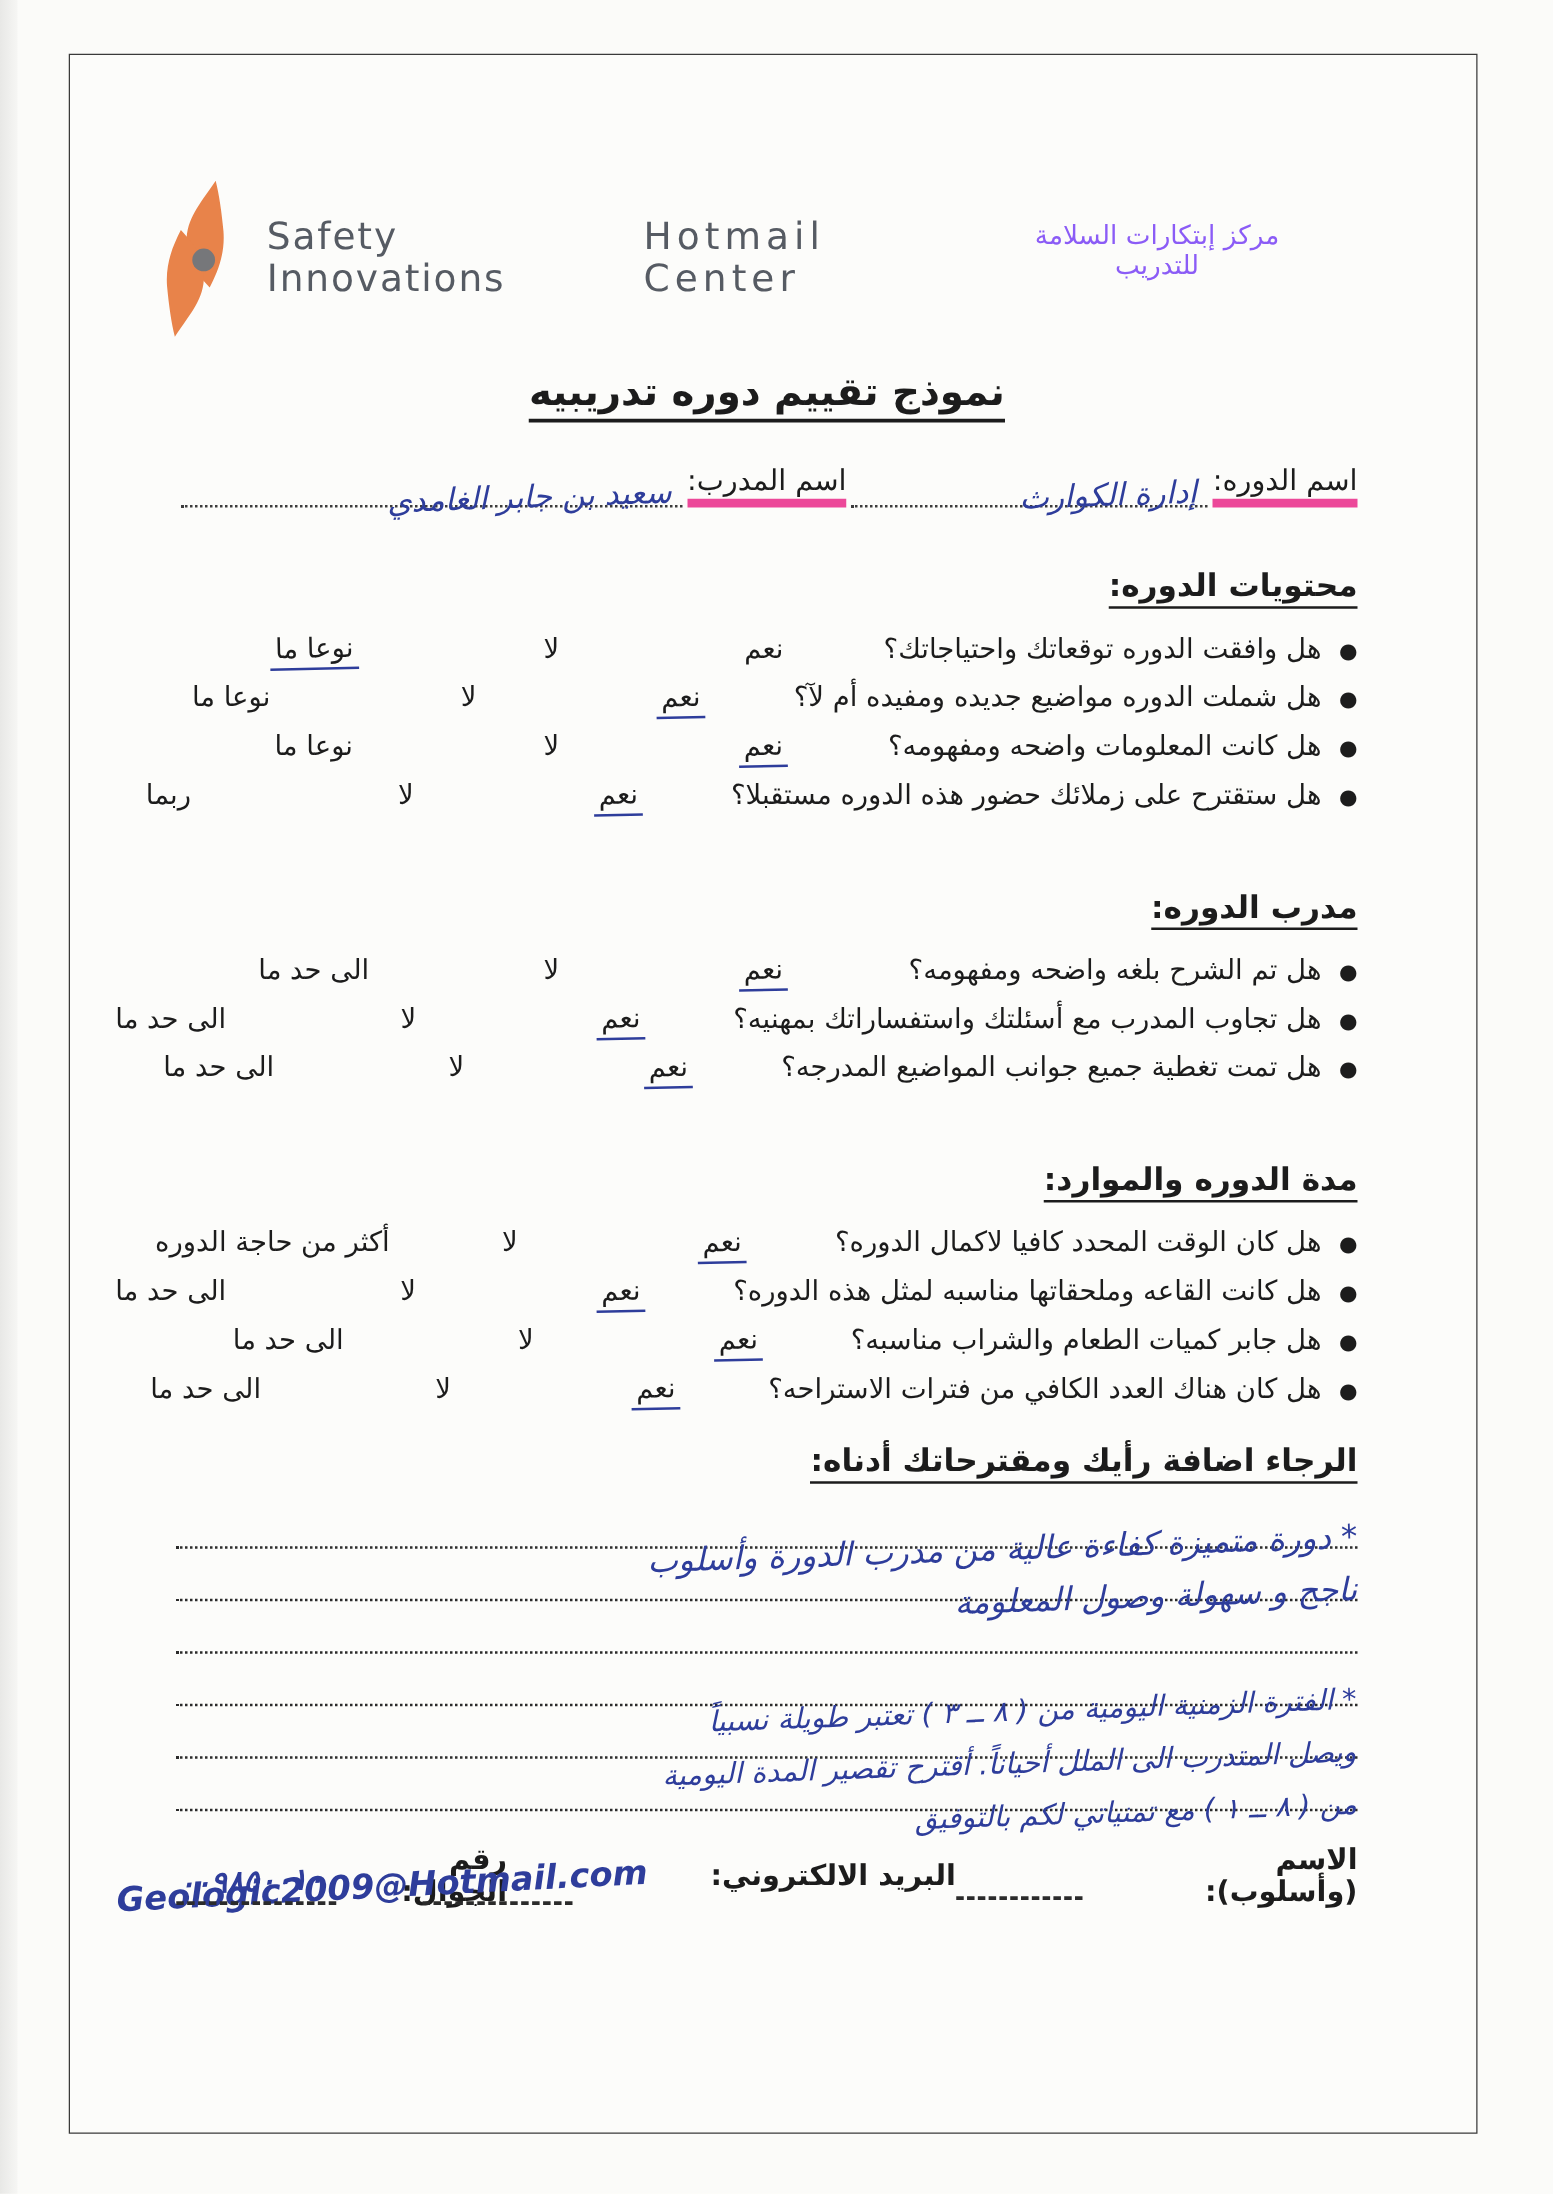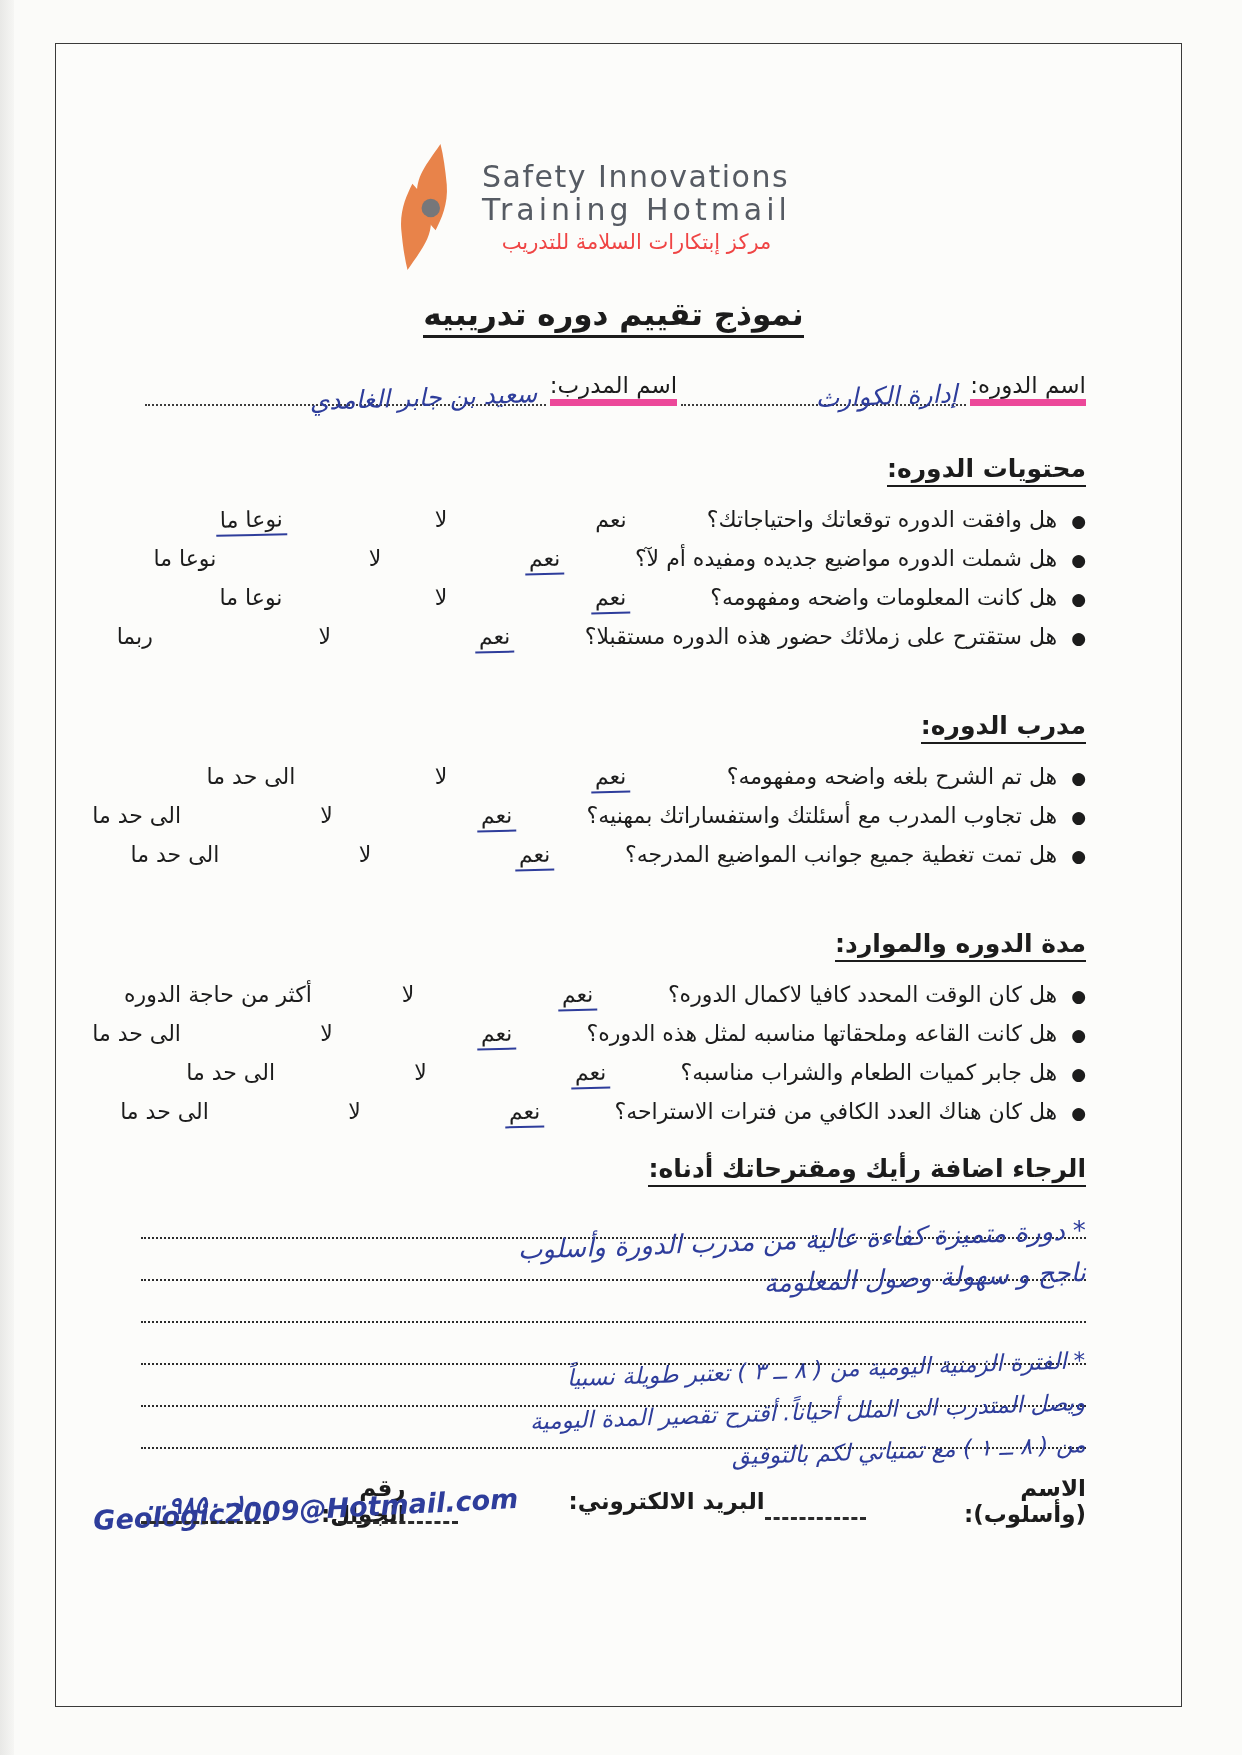--- a/index.html
+++ b/index.html
@@ -13,24 +13,24 @@
   .frame{
     position:absolute;left:55px;top:43px;width:1127px;height:1664px;
     border:1.6px solid #3a3a3a;background:#fcfcfa;box-sizing:border-box;
   }
   .content{position:absolute;right:95px;left:85px;top:0;direction:rtl;}
 
   
   .logo{direction:ltr;display:flex;align-items:center;justify-content:center;
     margin-top:100px;transform:translateX(-28px);}
   .logo svg{width:88px;height:126px;margin-right:14px;}
-  .logo-text{display:flex;flex-direction:column;line-height:1.12;}
+  .logo-text{display:flex;flex-direction:row;line-height:1.12;}
   .logo-en1,.logo-en2{font-size:30px;color:#565b63;letter-spacing:1.5px;}
   .logo-en2{letter-spacing:4px;}
-  .logo-ar{font-size:21px;color:#ef4444;direction:rtl;text-align:center;margin-top:4px;}
+  .logo-ar{font-size:21px;color:#8b5cf6;direction:rtl;text-align:center;margin-top:4px;}
 
   
   .title-wrap{text-align:center;margin-top:26px;}
   .form-title{display:inline-block;font-size:31px;font-weight:bold;
     border-bottom:3px solid #1c1c1c;padding-bottom:3px;}
 
   
   .name-line{display:flex;align-items:flex-end;margin-top:34px;font-size:23px;white-space:nowrap;}
   .fld-label{border-bottom:7px solid #ec4899;padding-bottom:1px;}
   .dots{flex:1;border-bottom:2.4px dotted #3c3c3c;position:relative;height:30px;margin:0 4px;}
@@ -84,21 +84,21 @@
   <div class="content">
 
     <div class="logo">
       <svg viewBox="0 0 90 130">
         <path d="M62,0 C47,22 36,34 38,55 C39.5,70 49,80 57,89 C63,77 70,62 68.5,42 C67,26 65,12 62,0 Z" fill="#E8834A"></path>
         <path d="M28,130 C43,108 54,96 52,75 C50.5,60 41,50 33,41 C27,53 20,68 21.5,88 C23,104 25,118 28,130 Z" fill="#E8834A"></path>
         <circle cx="52" cy="66" r="9.5" fill="#76777a"></circle>
       </svg>
       <div class="logo-text">
         <span class="logo-en1">Safety Innovations</span>
-        <span class="logo-en2">Training Hotmail</span>
+        <span class="logo-en2">Hotmail Center</span>
         <span class="logo-ar">مركز إبتكارات السلامة للتدريب</span>
       </div>
     </div>
 
     <div class="title-wrap">
       <span class="form-title">نموذج تقييم دوره تدريبيه</span>
     </div>
 
     <div class="name-line">
       <span class="fld-label">اسم الدوره:</span>

